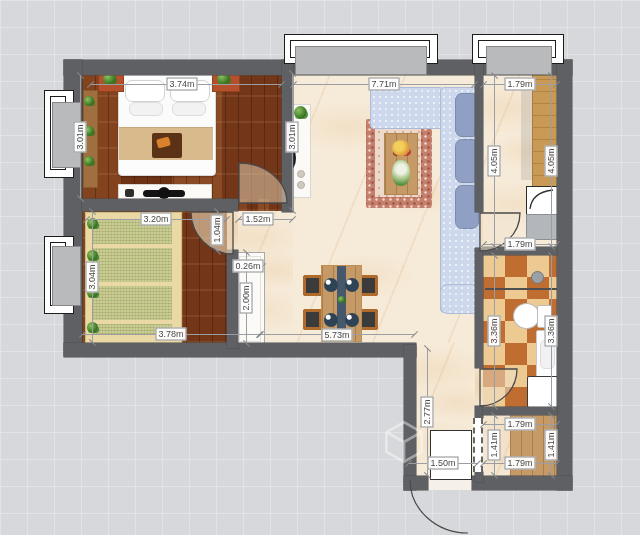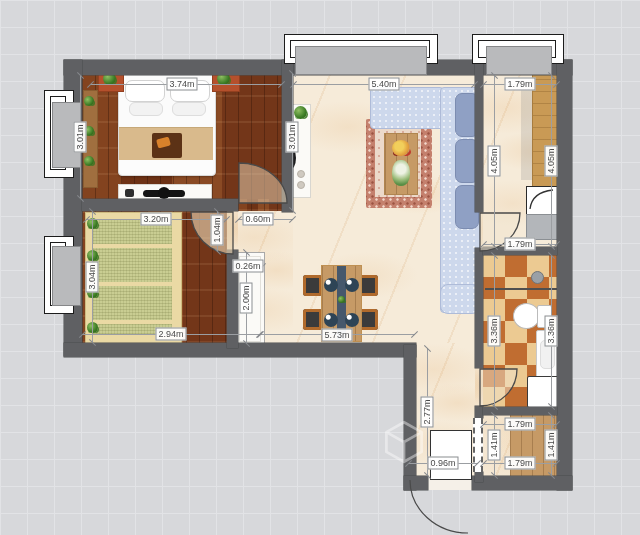--- a/index.html
+++ b/index.html
@@ -239,39 +239,39 @@
   <div class="dimv" style="left:494px;top:255px;height:152px;"></div>
   <div class="dimv" style="left:551px;top:255px;height:152px;"></div>
   <div class="dimv" style="left:427px;top:348px;height:128px;"></div>
   <div class="dimh" style="left:408px;top:463px;width:70px;"></div>
   <div class="dimh" style="left:483px;top:424px;width:74px;"></div>
   <div class="dimv" style="left:494px;top:415px;height:61px;"></div>
   <div class="dimv" style="left:551px;top:415px;height:61px;"></div>
   <div class="dimh" style="left:483px;top:463px;width:74px;"></div>
 
   <div class="lab" style="left:182px;top:84px;">3.74m</div>
-  <div class="lab" style="left:384px;top:84px;">5.40m</div>
+  <div class="lab" style="left:384px;top:84px;">7.71m</div>
   <div class="lab" style="left:520px;top:84px;">1.79m</div>
   <div class="lab v" style="left:80px;top:137px;">3.01m</div>
   <div class="lab v" style="left:292px;top:137px;">3.01m</div>
   <div class="lab" style="left:156px;top:219px;">3.20m</div>
-  <div class="lab" style="left:258px;top:219px;">0.60m</div>
+  <div class="lab" style="left:258px;top:219px;">1.52m</div>
   <div class="lab v" style="left:217px;top:230px;">1.04m</div>
   <div class="lab v" style="left:92px;top:277px;">3.04m</div>
   <div class="lab" style="left:248px;top:266px;">0.26m</div>
   <div class="lab v" style="left:246px;top:298px;">2.00m</div>
-  <div class="lab" style="left:171px;top:334px;">2.94m</div>
+  <div class="lab" style="left:171px;top:334px;">3.78m</div>
   <div class="lab" style="left:337px;top:335px;">5.73m</div>
   <div class="lab v" style="left:494px;top:161px;">4.05m</div>
   <div class="lab v" style="left:551px;top:161px;">4.05m</div>
   <div class="lab" style="left:520px;top:244px;">1.79m</div>
   <div class="lab v" style="left:494px;top:331px;">3.36m</div>
   <div class="lab v" style="left:551px;top:331px;">3.36m</div>
   <div class="lab v" style="left:427px;top:412px;">2.77m</div>
-  <div class="lab" style="left:443px;top:463px;">0.96m</div>
+  <div class="lab" style="left:443px;top:463px;">1.50m</div>
   <div class="lab" style="left:520px;top:424px;">1.79m</div>
   <div class="lab v" style="left:494px;top:445px;">1.41m</div>
   <div class="lab v" style="left:551px;top:445px;">1.41m</div>
   <div class="lab" style="left:520px;top:463px;">1.79m</div>
 
   <div class="watermark">
     <svg width="42" height="44" viewBox="0 0 36 40">
       <path d="M18,2 L34,11 L34,29 L18,38 L2,29 L2,11 Z M2,11 L18,20 L34,11 M18,20 L18,38" fill="none" stroke="rgba(255,255,255,0.42)" stroke-width="2.5" stroke-linejoin="round"></path>
     </svg>
   </div>

